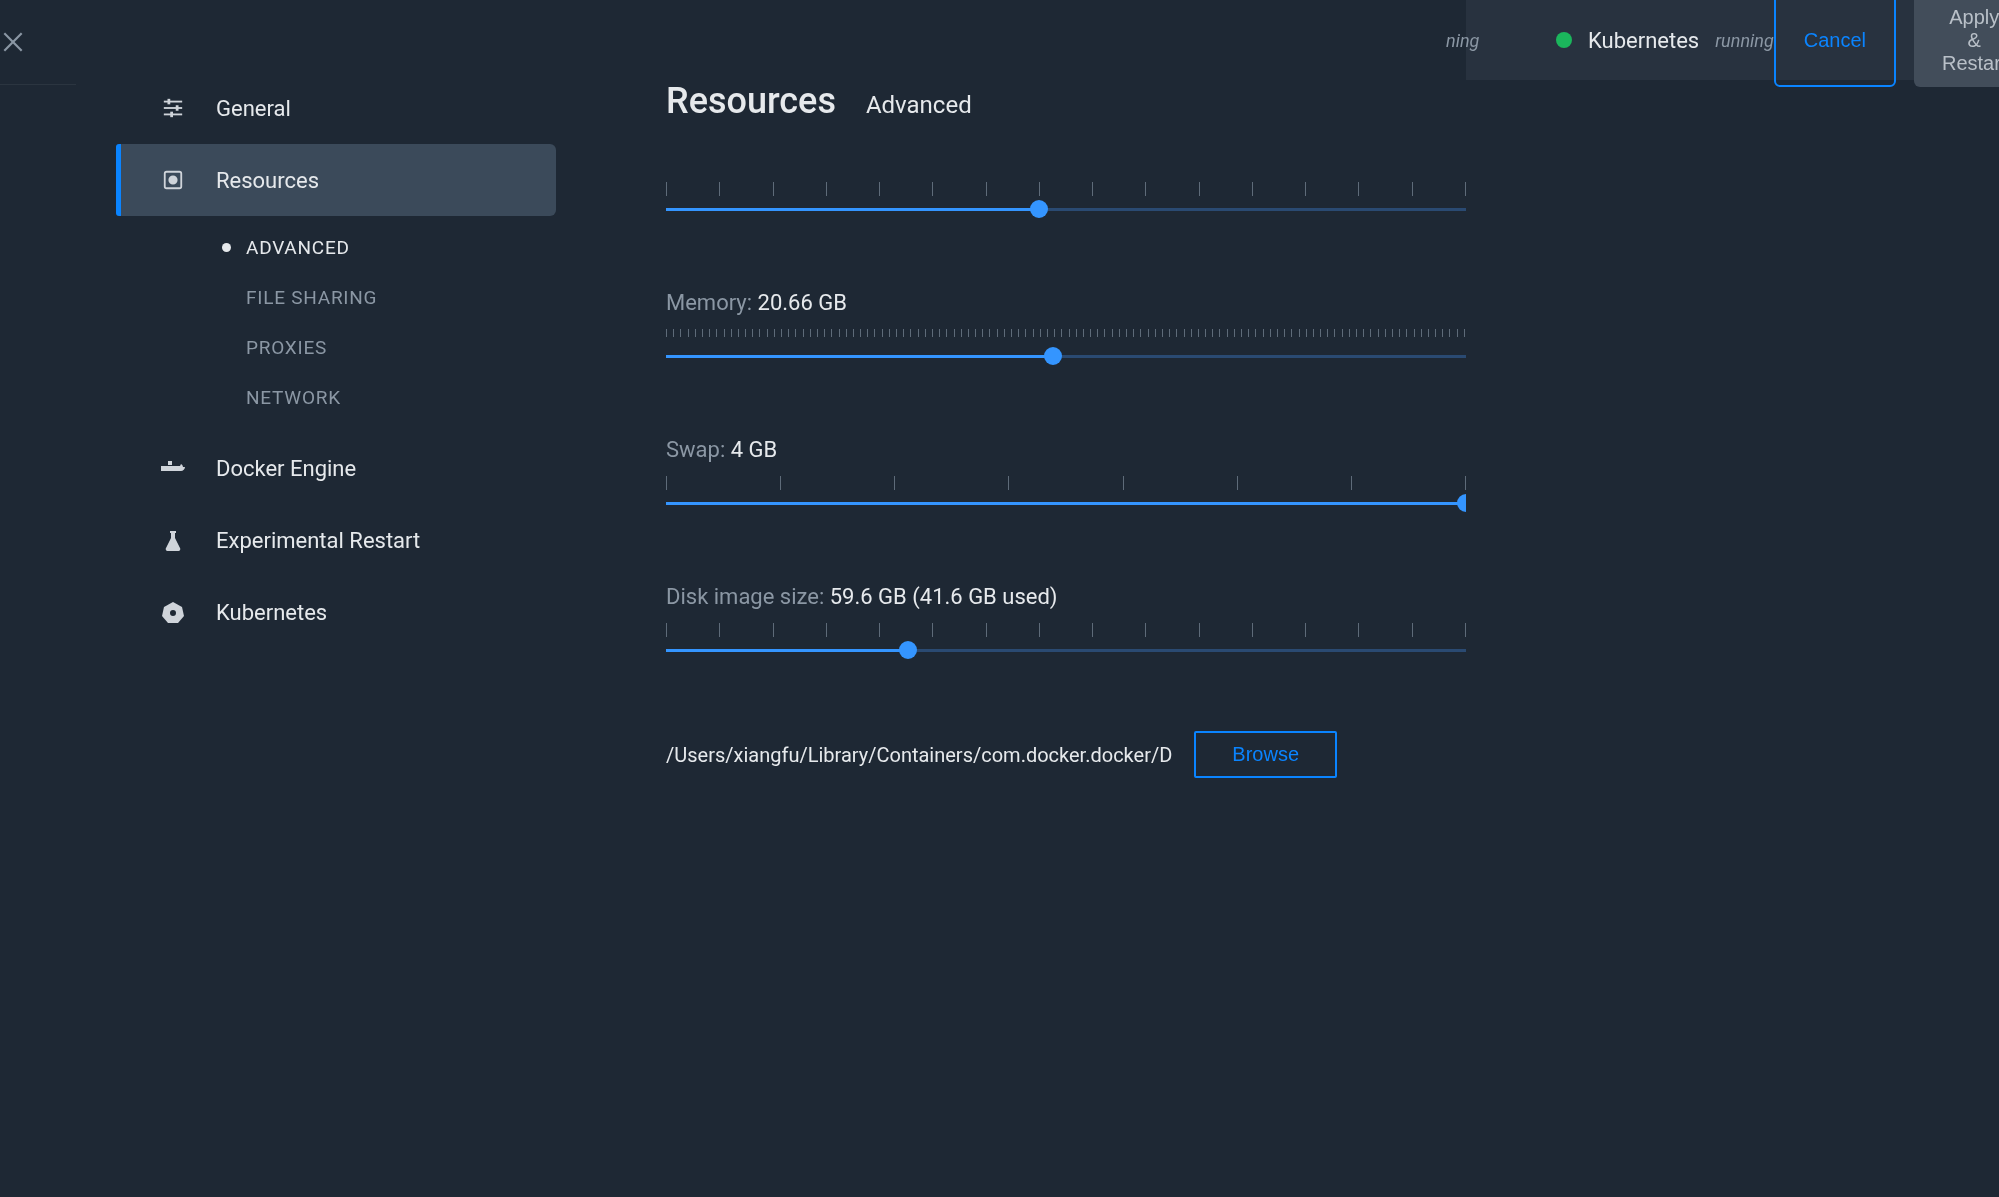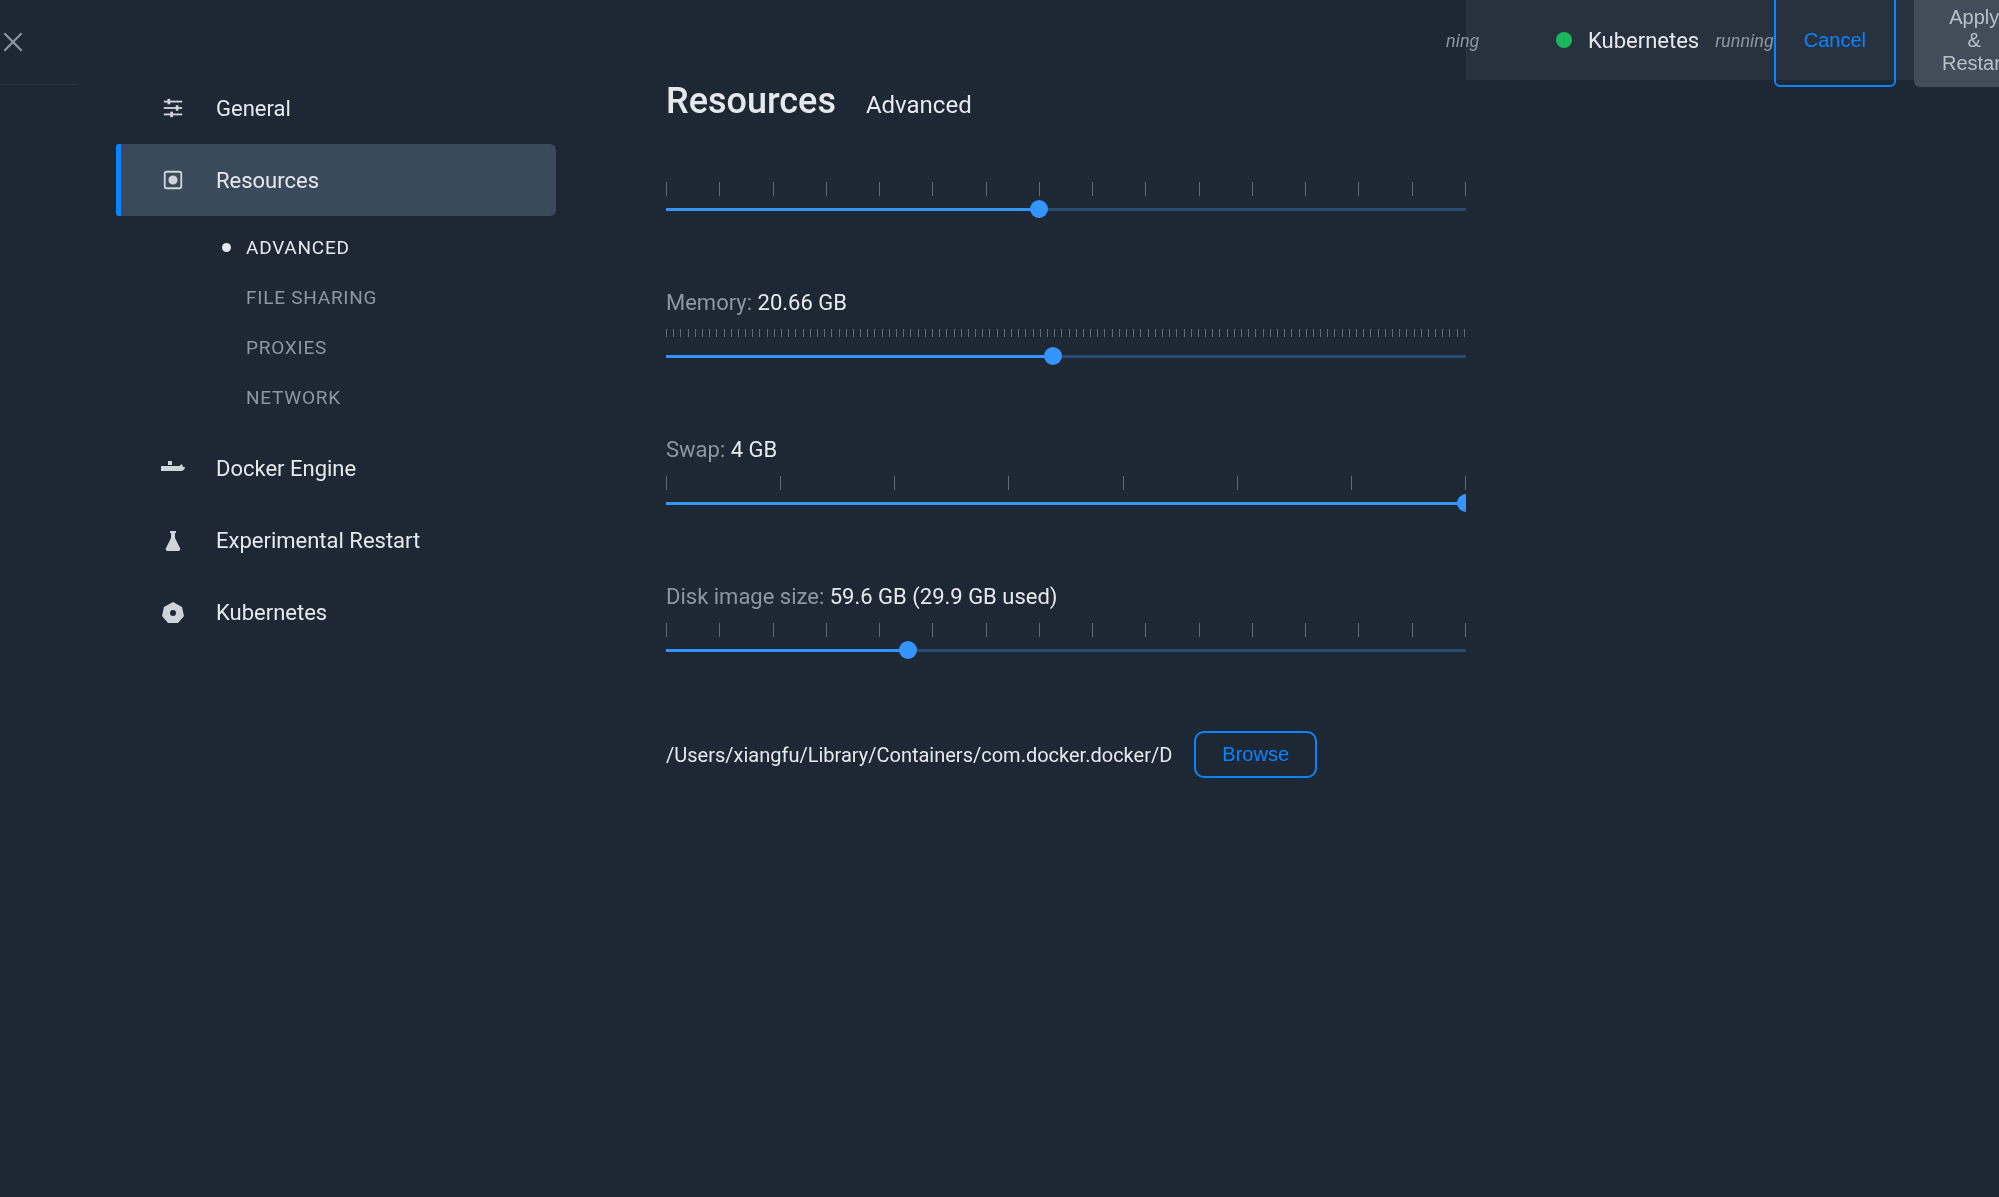--- a/index.html
+++ b/index.html
@@ -199,22 +199,22 @@
     color:var(--text);
     font-size:20px;
     max-width:640px;
     overflow:hidden;
     white-space:nowrap;
   }
   .browse-btn{
     border:2px solid var(--accent);
     color:var(--accent);
     background:transparent;
-    padding:10px 26px;
-    border-radius:10px;
+    padding:10px 36px;
+    border-radius:2px;
     font-size:20px;
     cursor:pointer;
     text-align:center;
   }
 
   
   .footer{
     height:80px;
     background:var(--footer-bg);
     display:flex;
@@ -530,21 +530,21 @@
             </div>
             <div class="track"></div>
             <div class="fill" style="width: 100%;"></div>
             <div class="thumb" style="left: 100%;"></div>
           </div>
       </div>
 
       <div class="field">
         <div class="field-label">
           <span>Disk image size:</span>
-          <span class="val">59.6 GB (29.9 GB used)</span>
+          <span class="val">59.6 GB (41.6 GB used)</span>
         </div>
         <div class="slider">
             <div class="ticks tall">
               <span style="height: 14px;"></span>
               <span style="height: 14px;"></span>
               <span style="height: 14px;"></span>
               <span style="height: 14px;"></span>
               <span style="height: 14px;"></span>
               <span style="height: 14px;"></span>
               <span style="height: 14px;"></span>

